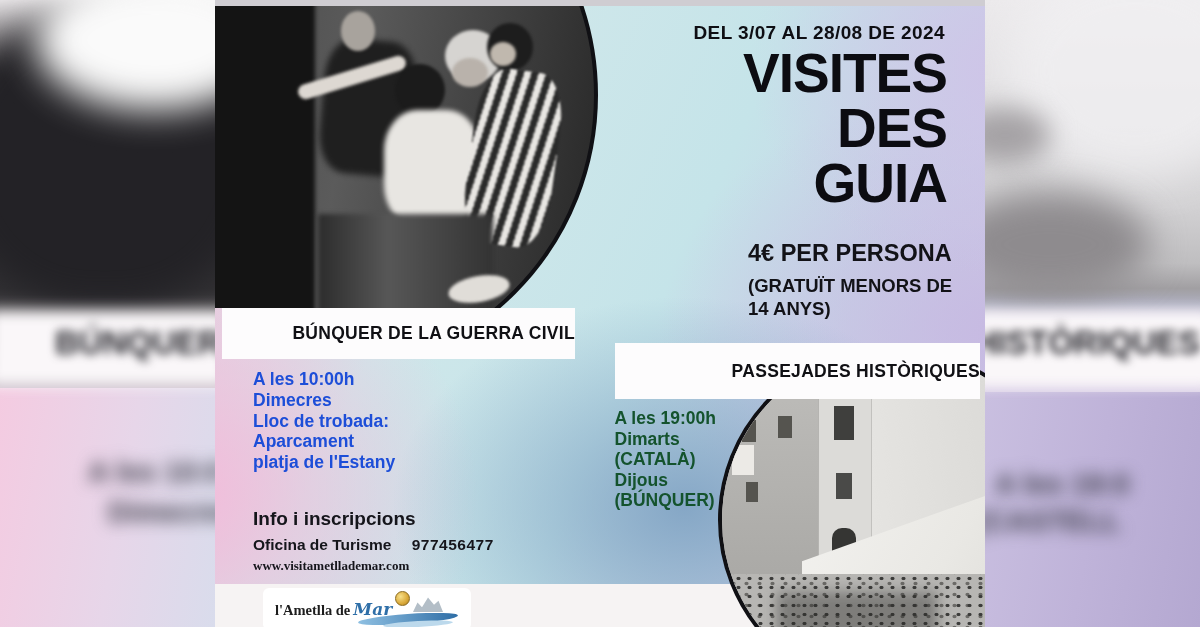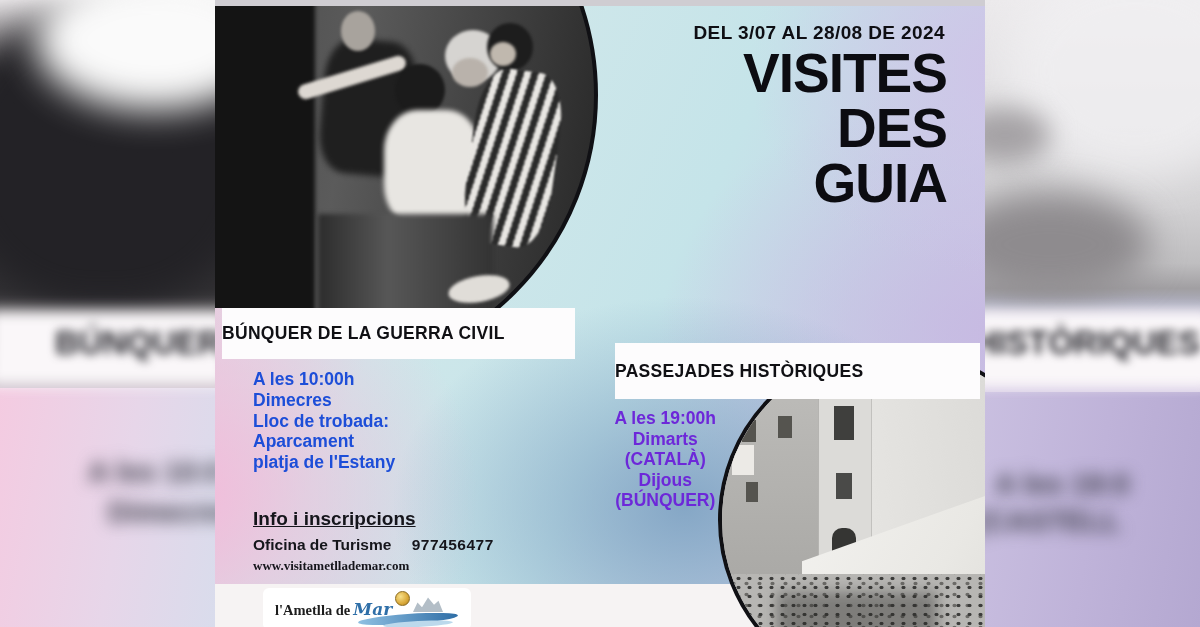--- a/index.html
+++ b/index.html
@@ -73,42 +73,42 @@
                  border-radius:50%;filter:blur(1.5px);}
   .tl-stripes{left:430px;top:252px;width:86px;height:176px;border-radius:32%;
               background:repeating-linear-gradient(100deg,#e8e6e2 0 7px,#2a2a2a 7px 14px);
               transform:rotate(8deg);filter:blur(1px);}
   .tl-legs{left:278px;top:396px;width:175px;height:106px;filter:blur(2.5px);
            background:linear-gradient(90deg,#2c2c2c,#575757 40%,#333333);}
   .tl-shoe{left:408px;top:458px;width:62px;height:26px;background:#e0ddd8;border-radius:50%;
            transform:rotate(-10deg);filter:blur(1.5px);}
 
   
-  .bar{background:#fdfcfd;display:flex;align-items:center;justify-content:flex-start;z-index:5;}
+  .bar{background:#fdfcfd;display:flex;align-items:center;justify-content:flex-end;z-index:5;}
   .bar-left{left:7px;top:302px;width:353px;height:51px;}
   .bar-right{left:400px;top:337px;width:365px;height:56px;}
   .bar-text{font-size:17.5px;font-weight:800;letter-spacing:.3px;color:#101014;}
 
   
   .schedule-left{left:38px;top:363px;z-index:3;font-size:17.5px;font-weight:700;
                  line-height:20.8px;color:#1d4ed8;}
   .info{left:38px;top:502px;z-index:3;color:#15151b;}
-  .info-h{font-size:19px;font-weight:800;margin-bottom:6px;text-decoration:underline;}
+  .info-h{font-size:19px;font-weight:800;margin-bottom:6px;}
   .info-row{font-size:15.5px;font-weight:700;margin-bottom:4px;}
   .info-phone{margin-left:16px;letter-spacing:.5px;}
   .info-web{font-size:13px;font-weight:800;font-family:Liberation Serif, serif;}
   .date{right:40px;top:16px;z-index:3;font-size:19px;font-weight:800;
         letter-spacing:.4px;color:#0e0e13;}
   .title{right:38px;top:40px;z-index:3;text-align:right;font-size:55px;font-weight:800;
          line-height:55px;letter-spacing:-1px;color:#0c0c11;}
   .price{left:533px;top:234px;z-index:3;color:#121217;}
   .price-main{font-size:23.5px;font-weight:800;margin-bottom:7px;}
   .price-note{font-size:18.5px;font-weight:800;line-height:23px;}
-  .schedule-right{right:269px;top:402px;z-index:3;text-align:center;font-size:17.5px;
-                  font-weight:700;line-height:20.6px;color:#6d28d9;white-space:nowrap;}
+  .schedule-right{right:269px;top:402px;z-index:3;text-align:left;font-size:17.5px;
+                  font-weight:700;line-height:20.6px;color:#14532d;white-space:nowrap;}
 
   
   .band{left:0;right:0;top:578px;height:49px;background:#f6f3f3;z-index:3;}
   .logo-box{left:48px;top:582px;width:208px;height:42px;background:#ffffff;
             border-radius:6px;z-index:4;}
   .logo-text{left:12px;top:11px;font-family:"Liberation Serif",serif;font-size:14.5px;
              font-weight:700;color:#1d1d1d;white-space:nowrap;}
   .logo-script{font-family:"DejaVu Serif",serif;font-style:italic;font-weight:700;
                font-size:17px;color:#2f6fa8;margin-left:3px;}
   .logo-seal{left:132px;top:3px;width:15px;height:15px;border-radius:50%;
@@ -200,20 +200,27 @@
         <div class="abs tl-shoe"></div>
       </div>
     </div>
 
     <div class="abs date">DEL 3/07 AL 28/08 DE 2024</div>
     <div class="abs title">
       <div>VISITES</div>
       <div>DES</div>
       <div>GUIA</div>
     </div>
+    <div class="abs price">
+      <div class="price-main">4€ PER PERSONA</div>
+      <div class="price-note">
+        <div>(GRATUÏT MENORS DE</div>
+        <div>14 ANYS)</div>
+      </div>
+    </div>
 
     <div class="abs bar bar-left">
       <span class="bar-text">BÚNQUER DE LA GUERRA CIVIL</span>
     </div>
     <div class="abs schedule-left">
       <div>A les 10:00h</div>
       <div>Dimecres</div>
       <div>Lloc de trobada:</div>
       <div>Aparcament</div>
       <div>platja de l'Estany</div>

